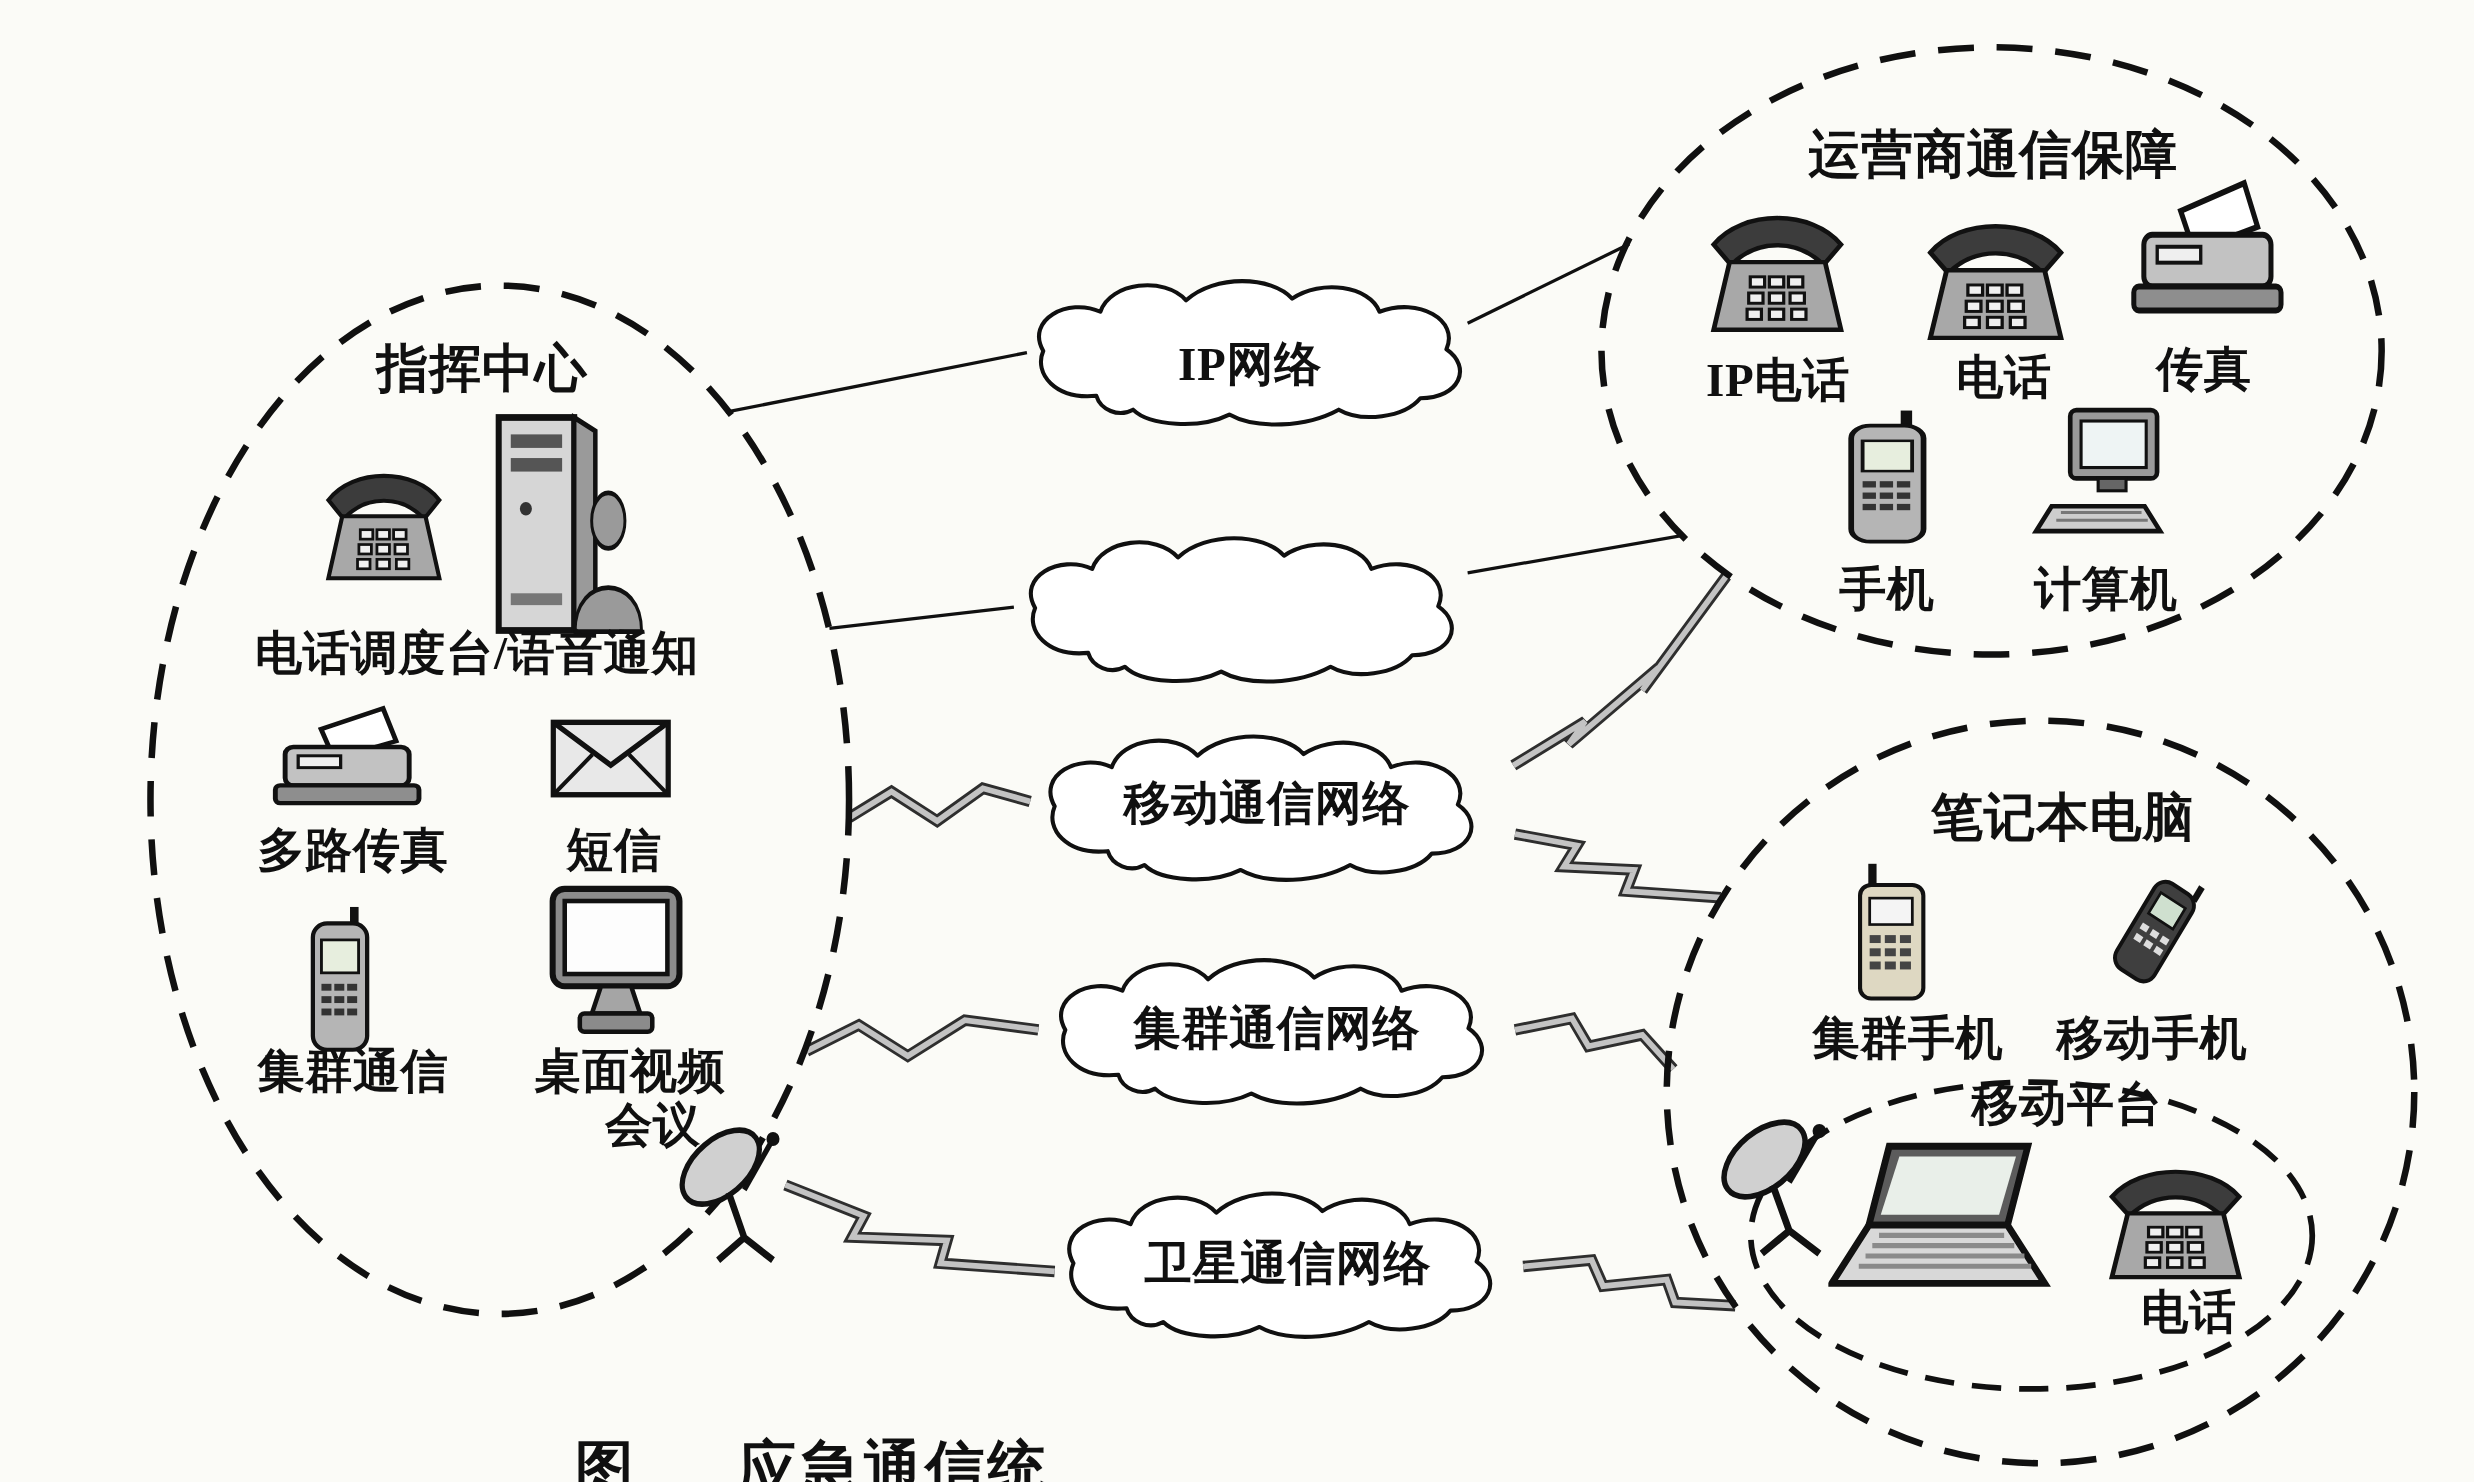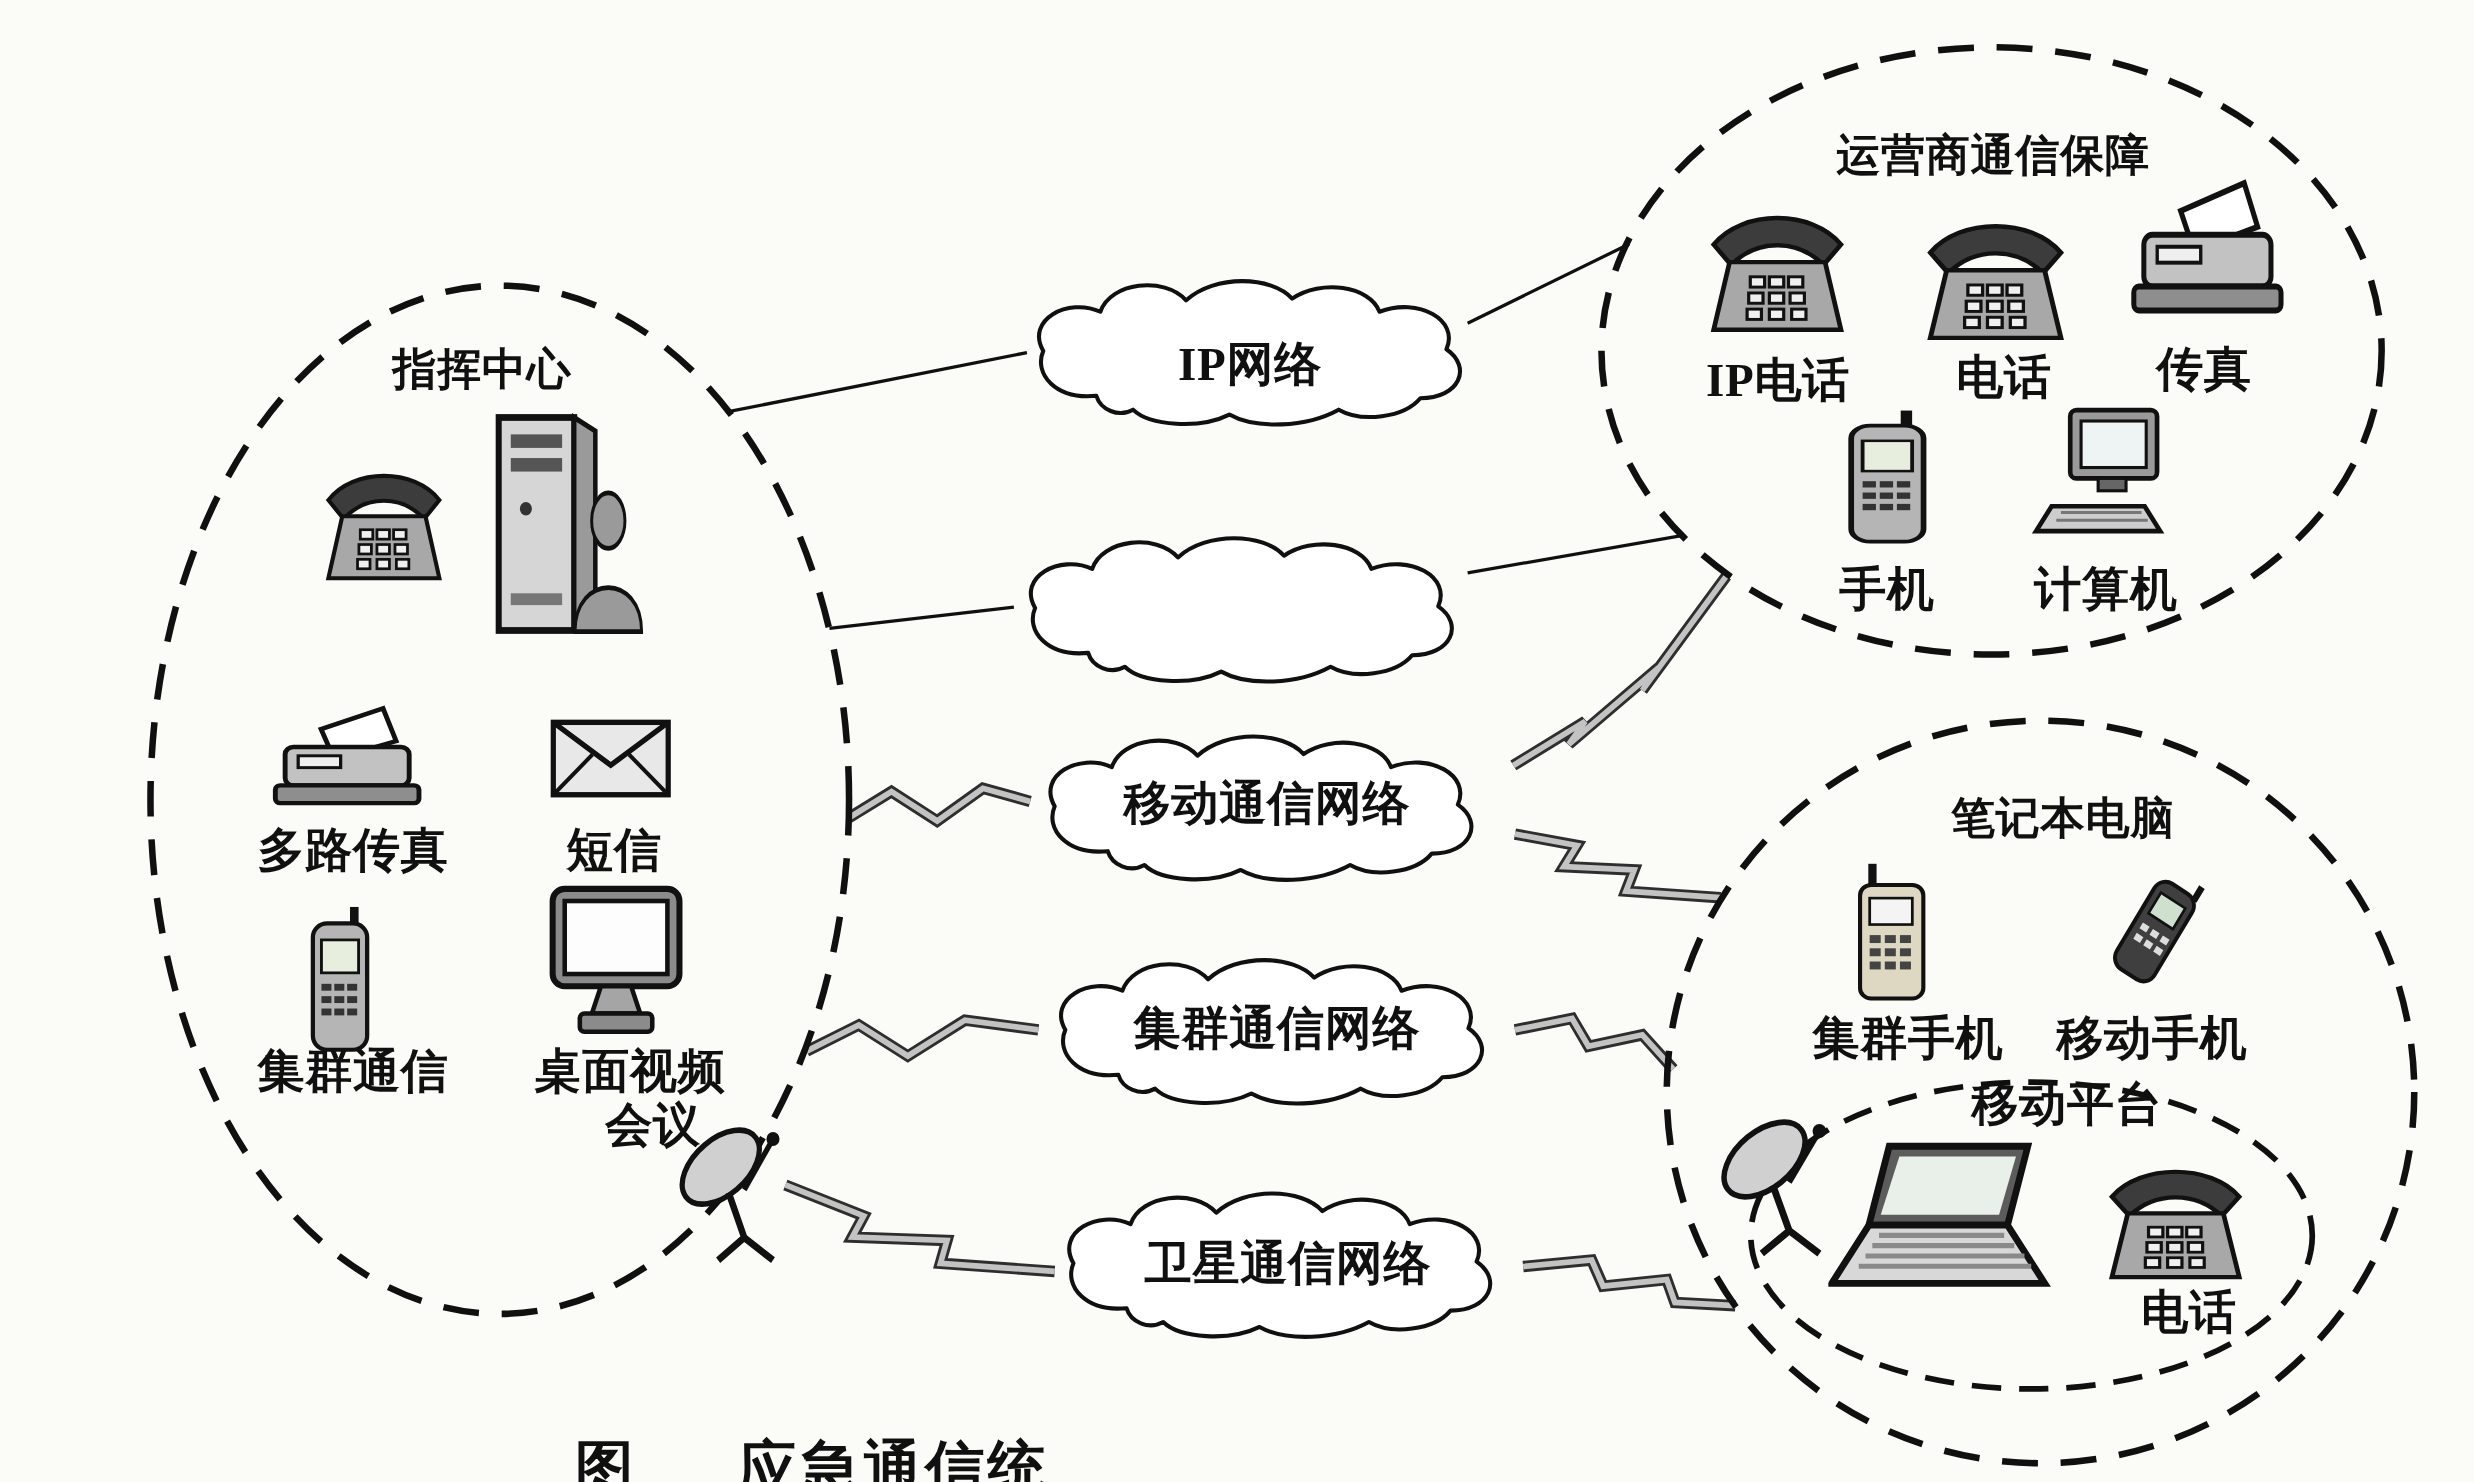--- a/index.html
+++ b/index.html
@@ -11,21 +11,21 @@
     font-family:"Liberation Serif","DejaVu Serif",serif;
     color:#111;
   }
   svg.layer{position:absolute;left:0;top:0;width:2475px;height:1482px;}
   .lbl{
     position:absolute;
     transform:translate(-50%,-50%);
     font-size:47px;font-weight:700;
     white-space:nowrap;letter-spacing:0.8px;color:#101010;
   }
-  .lbl-title{font-size:44px;}
+  .lbl-title{font-size:52px;}
   .caption{font-size:59px;letter-spacing:3.3px;}
   
   .ellipse-dashed{fill:none;stroke:#101010;stroke-width:8;stroke-dasharray:44 28;}
   .ellipse-dashed-inner{fill:none;stroke:#101010;stroke-width:7;stroke-dasharray:36 22;}
   .cloud{fill:#ffffff;stroke:#101010;stroke-width:5;stroke-linejoin:round;}
   .wire{stroke:#101010;stroke-width:4;fill:none;}
   .bolt-under{fill:none;stroke:#2e2e2e;stroke-width:14;stroke-linejoin:miter;}
   .bolt-over{fill:none;stroke:#c3c3c3;stroke-width:7;stroke-linejoin:miter;}
 </style>
 </head>
@@ -234,20 +234,21 @@
     <use href="#i-desktop" x="2487" y="495" width="190" height="190"></use>
 
     <use href="#i-trunk" x="2262" y="1052" width="118" height="178"></use>
     <use href="#i-flip" x="2562" y="1072" width="160" height="150"></use>
     <use href="#i-sat" x="2098" y="1358" width="168" height="192"></use>
     <use href="#i-laptop" x="2240" y="1392" width="290" height="210"></use>
     <use href="#i-phone" x="2568" y="1412" width="195" height="170"></use>
   </svg>
 
   <div class="lbl lbl-title" style="left:482px;top:369px">指挥中心</div>
+  <div class="lbl" style="left:477px;top:653px">电话调度台/语音通知</div>
   <div class="lbl" style="left:353px;top:850px">多路传真</div>
   <div class="lbl" style="left:614px;top:850px">短信</div>
   <div class="lbl" style="left:353px;top:1071px">集群通信</div>
   <div class="lbl" style="left:630px;top:1071px">桌面视频</div>
   <div class="lbl" style="left:653px;top:1125px">会议</div>
 
   <div class="lbl" style="left:1250px;top:364px">IP网络</div>
   <div class="lbl" style="left:1267px;top:803px">移动通信网络</div>
   <div class="lbl" style="left:1277px;top:1028px">集群通信网络</div>
   <div class="lbl" style="left:1288px;top:1263px">卫星通信网络</div>

